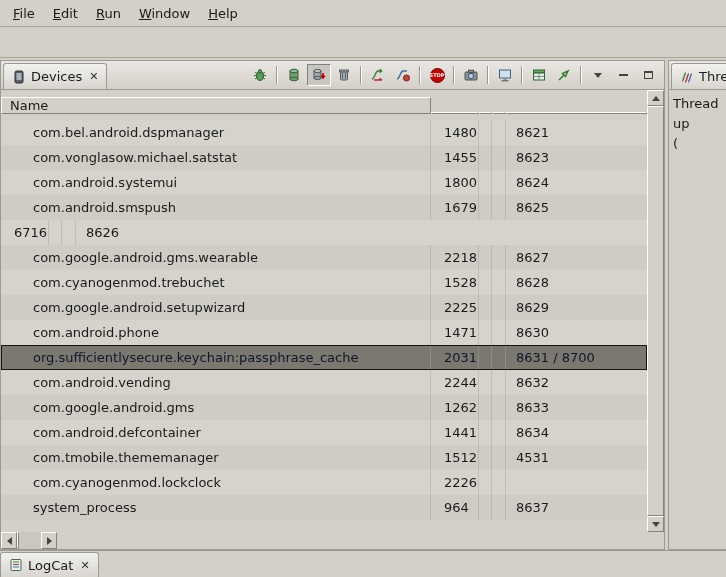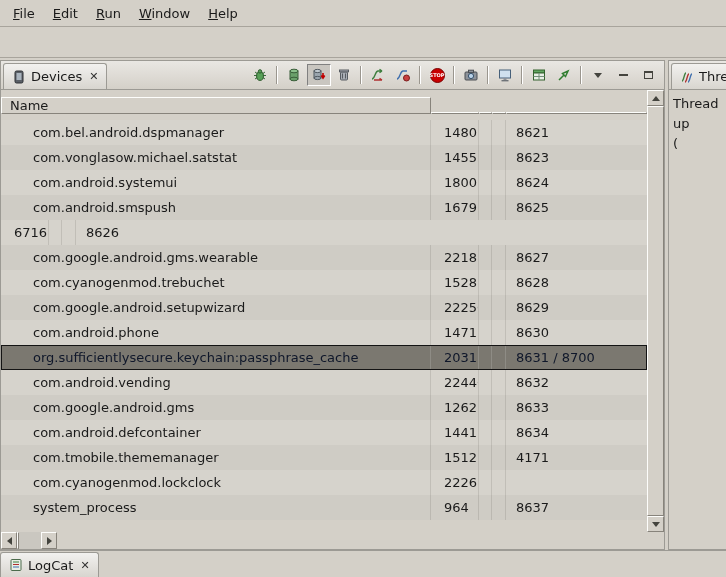--- a/index.html
+++ b/index.html
@@ -299,21 +299,21 @@
               <span class="cell c-pid">14411</span>
               <span class="cell c-e1"></span>
               <span class="cell c-e2"></span>
               <span class="cell c-port">8634</span>
             </div>
             <div class="trow alt">
               <span class="cell c-name">com.tmobile.thememanager</span>
               <span class="cell c-pid">1512</span>
               <span class="cell c-e1"></span>
               <span class="cell c-e2"></span>
-              <span class="cell c-port">4171</span>
+              <span class="cell c-port">4531</span>
             </div>
             <div class="trow">
               <span class="cell c-name">com.cyanogenmod.lockclock</span>
               <span class="cell c-pid">22265</span>
               <span class="cell c-e1"></span>
               <span class="cell c-e2"></span>
             </div>
             <div class="trow alt">
               <span class="cell c-name">system_process</span>
               <span class="cell c-pid">964</span>

